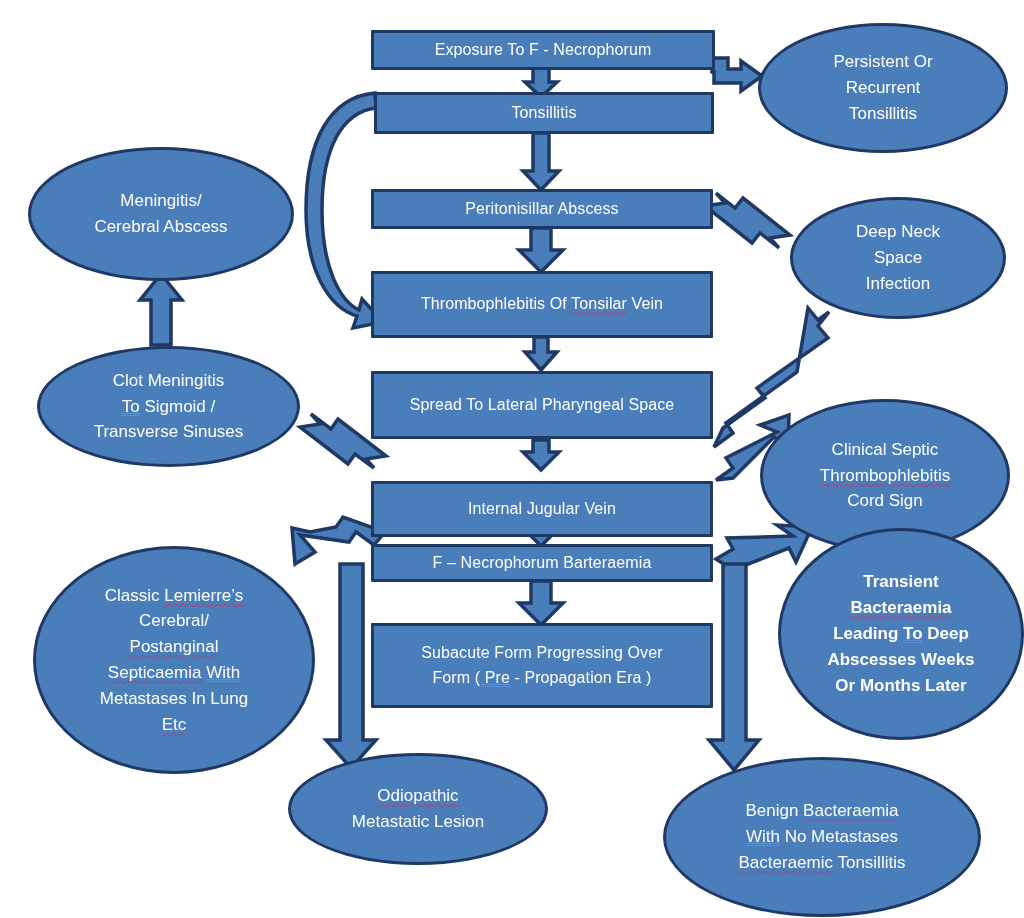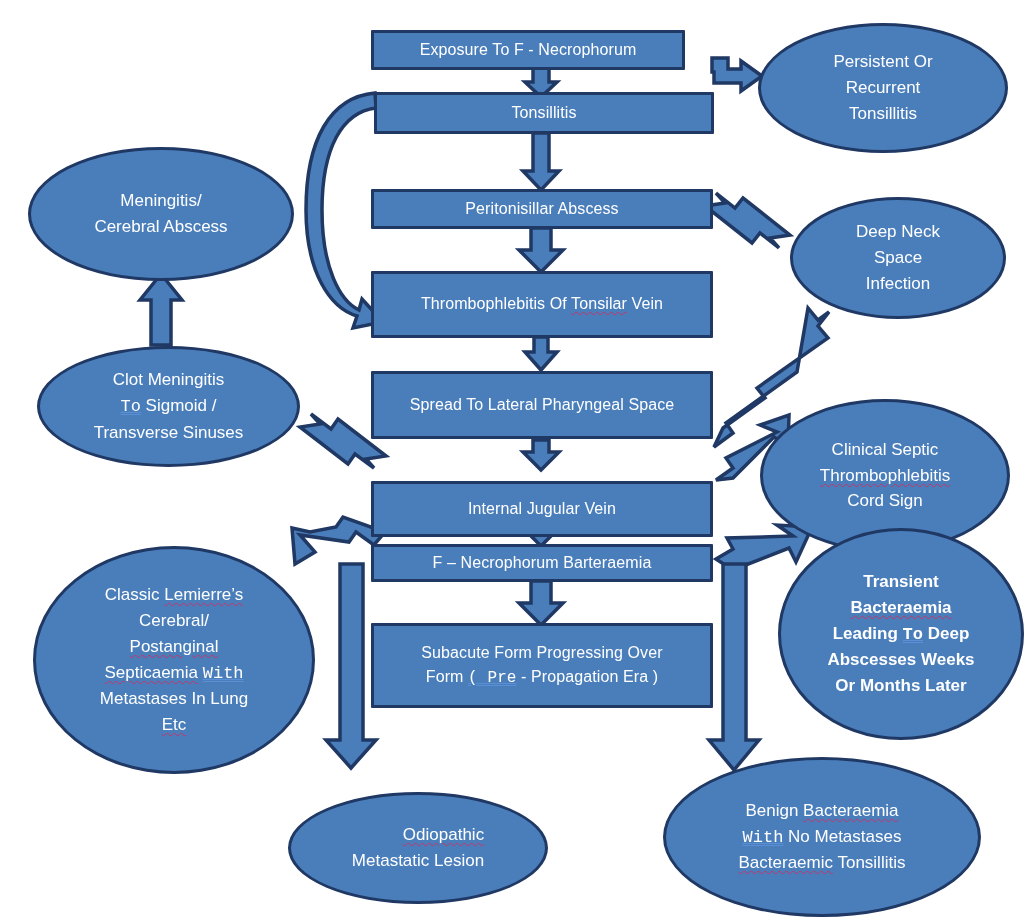--- a/index.html
+++ b/index.html
@@ -56,21 +56,20 @@
     text-decoration-color: #c0356b;
     text-underline-offset: 2px;
     text-decoration-thickness: 1px;
   }
   .sp-blue {
     text-decoration: underline;
     text-decoration-style: double;
     text-decoration-color: #5b8fd6;
     text-underline-offset: 1px;
     text-decoration-thickness: 1px;
-    font-family: Liberation Mono, monospace;
   }
   .bold { font-weight: bold; }
 </style>
 </head>
 <body>
 
 <div id="canvas">
 
   <svg class="arrows" viewBox="0 0 1024 918">
     <defs></defs>
@@ -115,21 +114,21 @@
       <path d="M 716 559 L 733 549 L 727 538 L 793 536 L 777 525 L 812 527 L 796 562 L 789 548 L 733 570 Z"></path>
 
       <path d="M 531 581 L 551 581 L 551 603 L 563 603 L 541 625 L 519 603 L 531 603 Z"></path>
 
       <path d="M 340 564 L 363 564 L 363 740 L 376 740 L 351 768 L 326 740 L 340 740 Z"></path>
 
       <path d="M 723 564 L 746 564 L 746 740 L 759 740 L 734 770 L 709 740 L 723 740 Z"></path>
     </g>
   </svg>
 
-  <div class="node box" style="left:371px; top:30px; width:314px; height:40px;">
+  <div class="node box" style="left:371px; top:30px; width:344px; height:40px;">
     <span class="txt">Exposure To F - Necrophorum</span>
   </div>
 
   <div class="node box" style="left:374px; top:92px; width:340px; height:42px;">
     <span class="txt">Tonsillitis</span>
   </div>
 
   <div class="node box" style="left:371px; top:189px; width:342px; height:40px;">
     <span class="txt">Peritonisillar Abscess</span>
   </div>
@@ -175,21 +174,21 @@
   </div>
 
   <div class="node ellipse" style="left:33px; top:546px; width:282px; height:228px;">
     <span class="txt"><span>Classic </span><span class="sp-red">Lemierre’s</span><br><span>Cerebral/</span><br><span class="sp-red">Postanginal</span><br><span class="sp-red">Septicaemia</span><span> </span><span class="sp-blue">With</span><br><span>Metastases In Lung</span><br><span class="sp-red">Etc</span></span>
   </div>
 
   <div class="node ellipse bold" style="left:778px; top:528px; width:246px; height:212px;">
     <span class="txt"><span>Transient</span><br><span class="sp-red">Bacteraemia</span><br><span>Leading </span><span class="sp-blue">To</span><span> Deep</span><br><span>Abscesses Weeks</span><br><span>Or Months Later</span></span>
   </div>
 
-  <div class="node ellipse" style="left:288px; top:792px; width:260px; height:112px;text-align:right;">
+  <div class="node ellipse" style="left:288px; top:753px; width:260px; height:112px;">
     <span class="txt"><span class="sp-red">Odiopathic</span><br><span>Metastatic Lesion</span></span>
   </div>
 
   <div class="node ellipse" style="left:663px; top:757px; width:318px; height:160px;">
     <span class="txt"><span>Benign </span><span class="sp-red">Bacteraemia</span><br><span class="sp-blue">With</span><span> No Metastases</span><br><span class="sp-red">Bacteraemic</span><span> Tonsillitis</span></span>
   </div>
 
 </div>
 
 </body></html>

